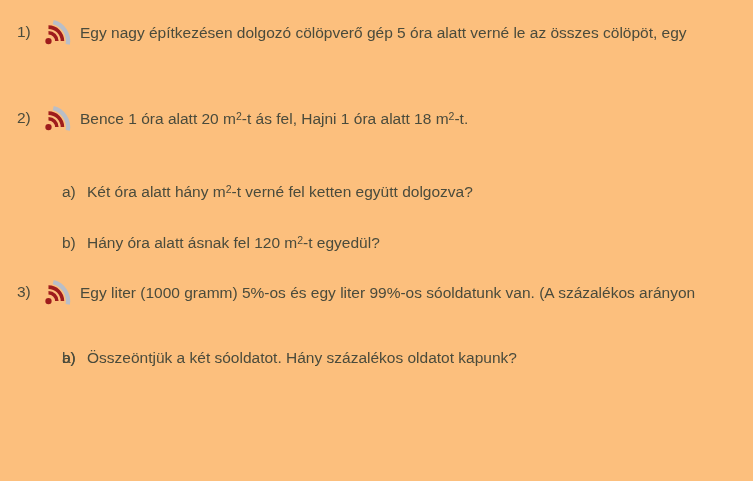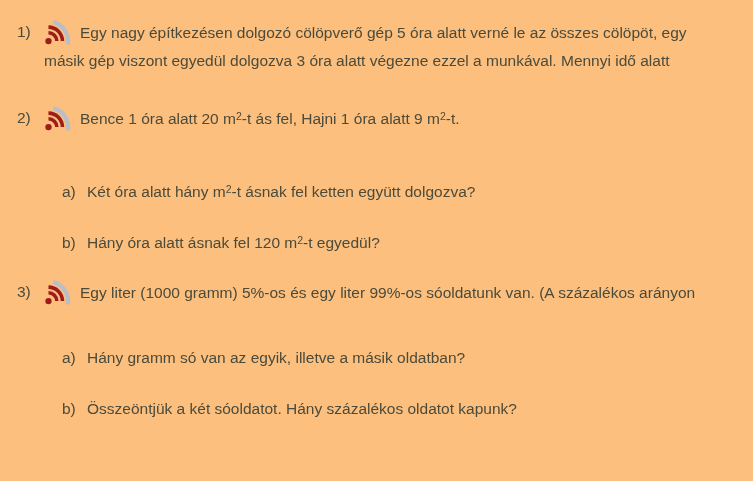--- a/index.html
+++ b/index.html
@@ -64,39 +64,39 @@
 <div class="page" style="background: rgb(252, 191, 125); color: rgb(74, 75, 60);">
 
   <div class="problem p1">
     <span class="num">1)</span>
     <div class="ptext">
       <span class="icon"><svg viewBox="0 0 31 29" xmlns="http://www.w3.org/2000/svg">
         <path d="M9.3 4.4 A21 21 0 0 1 24.9 28.4" fill="none" stroke-width="4.6" stroke="#b9bec7"></path>
         <circle cx="4.2" cy="24.8" r="3.4" fill="#9e1c1c"></circle>
         <path d="M4.2 15.8 A9 9 0 0 1 13.2 24.8" fill="none" stroke-width="3.8" stroke="#9e1c1c"></path>
         <path d="M4.2 9.8 A15 15 0 0 1 19.2 24.8" fill="none" stroke-width="3.8" stroke="#9e1c1c"></path>
-      </svg></span><span><span>Egy nagy építkezésen dolgozó cölöpverő gép 5 óra alatt verné le az összes cölöpöt, egy</span><br><span>másik gép viszont egyedül dolgozva 3 óra alatt végezne ezzel a munkával. Mennyi idő alatt</span><br></span>
+      </svg></span><span><span>Egy nagy építkezésen dolgozó cölöpverő gép 5 óra alatt verné le az összes cölöpöt, egy</span><br><br></span>
     </div>
   </div>
 
   <div class="problem p2">
     <span class="num">2)</span>
     <div class="ptext">
       <span class="icon"><svg viewBox="0 0 31 29" xmlns="http://www.w3.org/2000/svg">
         <path d="M9.3 4.4 A21 21 0 0 1 24.9 28.4" fill="none" stroke-width="4.6" stroke="#b9bec7"></path>
         <circle cx="4.2" cy="24.8" r="3.4" fill="#9e1c1c"></circle>
         <path d="M4.2 15.8 A9 9 0 0 1 13.2 24.8" fill="none" stroke-width="3.8" stroke="#9e1c1c"></path>
         <path d="M4.2 9.8 A15 15 0 0 1 19.2 24.8" fill="none" stroke-width="3.8" stroke="#9e1c1c"></path>
-      </svg></span><span><span>Bence 1 óra alatt 20 m</span><sup>2</sup><span>-t ás fel, Hajni 1 óra alatt 9 m</span><sup>2</sup><span>-t.</span></span>
+      </svg></span><span><span>Bence 1 óra alatt 20 m</span><sup>2</sup><span>-t ás fel, Hajni 1 óra alatt 18 m</span><sup>2</sup><span>-t.</span></span>
     </div>
   </div>
 
   <div class="subitem s2a">
     <span class="sub-label">a)</span>
-    <span><span>Két óra alatt hány m</span><sup>2</sup><span>-t ásnak fel ketten együtt dolgozva?</span></span>
+    <span><span>Két óra alatt hány m</span><sup>2</sup><span>-t verné fel ketten együtt dolgozva?</span></span>
   </div>
 
   <div class="subitem s2b">
     <span class="sub-label">b)</span>
     <span><span>Hány óra alatt ásnak fel 120 m</span><sup>2</sup><span>-t egyedül?</span></span>
   </div>
 
   <div class="problem p3">
     <span class="num">3)</span>
     <div class="ptext">
@@ -104,21 +104,20 @@
         <path d="M9.3 4.4 A21 21 0 0 1 24.9 28.4" fill="none" stroke-width="4.6" stroke="#b9bec7"></path>
         <circle cx="4.2" cy="24.8" r="3.4" fill="#9e1c1c"></circle>
         <path d="M4.2 15.8 A9 9 0 0 1 13.2 24.8" fill="none" stroke-width="3.8" stroke="#9e1c1c"></path>
         <path d="M4.2 9.8 A15 15 0 0 1 19.2 24.8" fill="none" stroke-width="3.8" stroke="#9e1c1c"></path>
       </svg></span><span><span>Egy liter (1000 gramm) 5%-os és egy liter 99%-os sóoldatunk van. (A százalékos arányon</span><br></span>
     </div>
   </div>
 
   <div class="subitem s3a">
     <span class="sub-label">a)</span>
-    <span><span>Hány gramm só van az egyik, illetve a másik oldatban?</span></span>
   </div>
 
   <div class="subitem s3b">
     <span class="sub-label">b)</span>
     <span><span>Összeöntjük a két sóoldatot. Hány százalékos oldatot kapunk?</span></span>
   </div>
 
 </div>
 
 </body></html>

